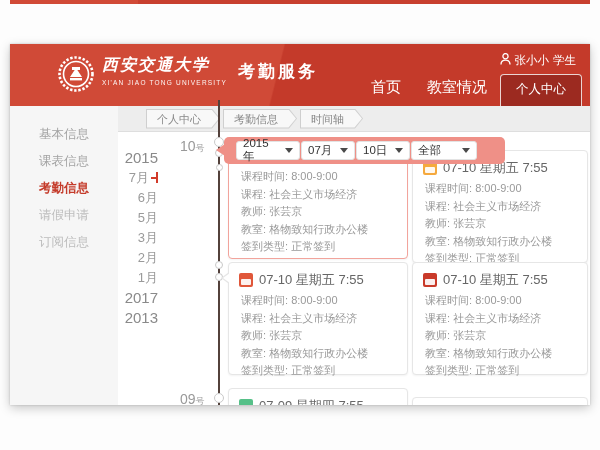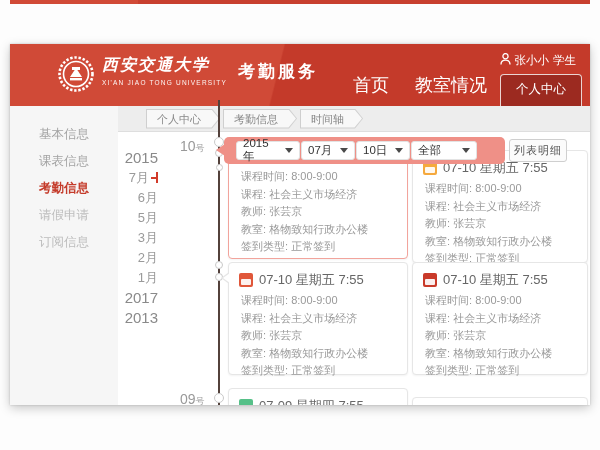--- a/index.html
+++ b/index.html
@@ -15,21 +15,21 @@
   
   .hdr { position:absolute; left:0; top:0; width:580px; height:62px;
     background:linear-gradient(104deg,#d04a37 0 46%, #c43a2a 46.3% 100%); }
   .logo { position:absolute; left:47px; top:11px; width:38px; height:38px; }
   .uni { position:absolute; left:92px; top:9px; color:#fff; }
   .uni-zh { font-family:"DejaVu Serif", serif; font-style:italic; font-weight:bold; font-size:16px; letter-spacing:2px; line-height:24px; }
   .uni-en { font-size:6.5px; letter-spacing:1.2px; margin-top:2px; opacity:.95; }
   .app-title { position:absolute; left:228px; top:16px; color:#fff; font-size:17px; font-weight:bold; letter-spacing:3px; }
   .user { position:absolute; right:14px; top:9px; color:#fff; font-size:11.5px; display:flex; align-items:flex-start; gap:4px; }
   .nav { position:absolute; right:8px; bottom:0; display:flex; align-items:flex-end; }
-  .nav-item { color:#fff; font-size:18px; padding:7px 13px 9px; cursor:pointer; }
+  .nav-item { color:#fff; font-size:15px; padding:7px 13px 9px; cursor:pointer; }
   .nav-tab { color:#fff; font-size:12.5px; padding:6px 15px 8px; cursor:pointer;
     border:1px solid rgba(255,255,255,.8); border-bottom:none; border-radius:4px 4px 0 0; }
 
   
   .sidebar { position:absolute; left:0; top:62px; bottom:0; width:108px; background:#f6f6f6; padding-top:15px; }
   .side-item { height:27px; line-height:27px; text-align:center; font-size:12.5px; color:#a3a3a3; cursor:pointer; }
   .side-item.dim { color:#bcbcbc; }
   .side-item.active { color:#c43b2a; font-weight:bold; }
 
   .crumbbar { position:absolute; left:108px; right:0; top:62px; height:26px; background:#ededed; border-bottom:1px solid #dedede; display:flex; align-items:center; padding-left:28px; }
@@ -170,21 +170,20 @@
       </div>
       <div class="dd" style="width:54px;">
         <span>10日</span>
         <span class="dd-caret"></span>
       </div>
       <div class="dd" style="width:66px;">
         <span>全部</span>
         <span class="dd-caret"></span>
       </div>
     </div>
-    <div class="btn-list">列表明细</div>
 
     <div class="card" style="left: 218px; top: 116px; width: 180px; height: 99px; padding-top: 7px; z-index: 3; border-color: rgb(242, 164, 156);">
       <div class="fld"><span class="fl">课程时间</span><span>8:00-9:00</span></div>
       <div class="fld"><span class="fl">课程</span><span>社会主义市场经济</span></div>
       <div class="fld"><span class="fl">教师</span><span>张芸京</span></div>
       <div class="fld"><span class="fl">教室</span><span>格物致知行政办公楼</span></div>
       <div class="fld"><span class="fl">签到类型</span><span>正常签到</span></div>
     </div>
 
     <div class="card" style="left:402px; top:106px; width:176px; height:113px;">

